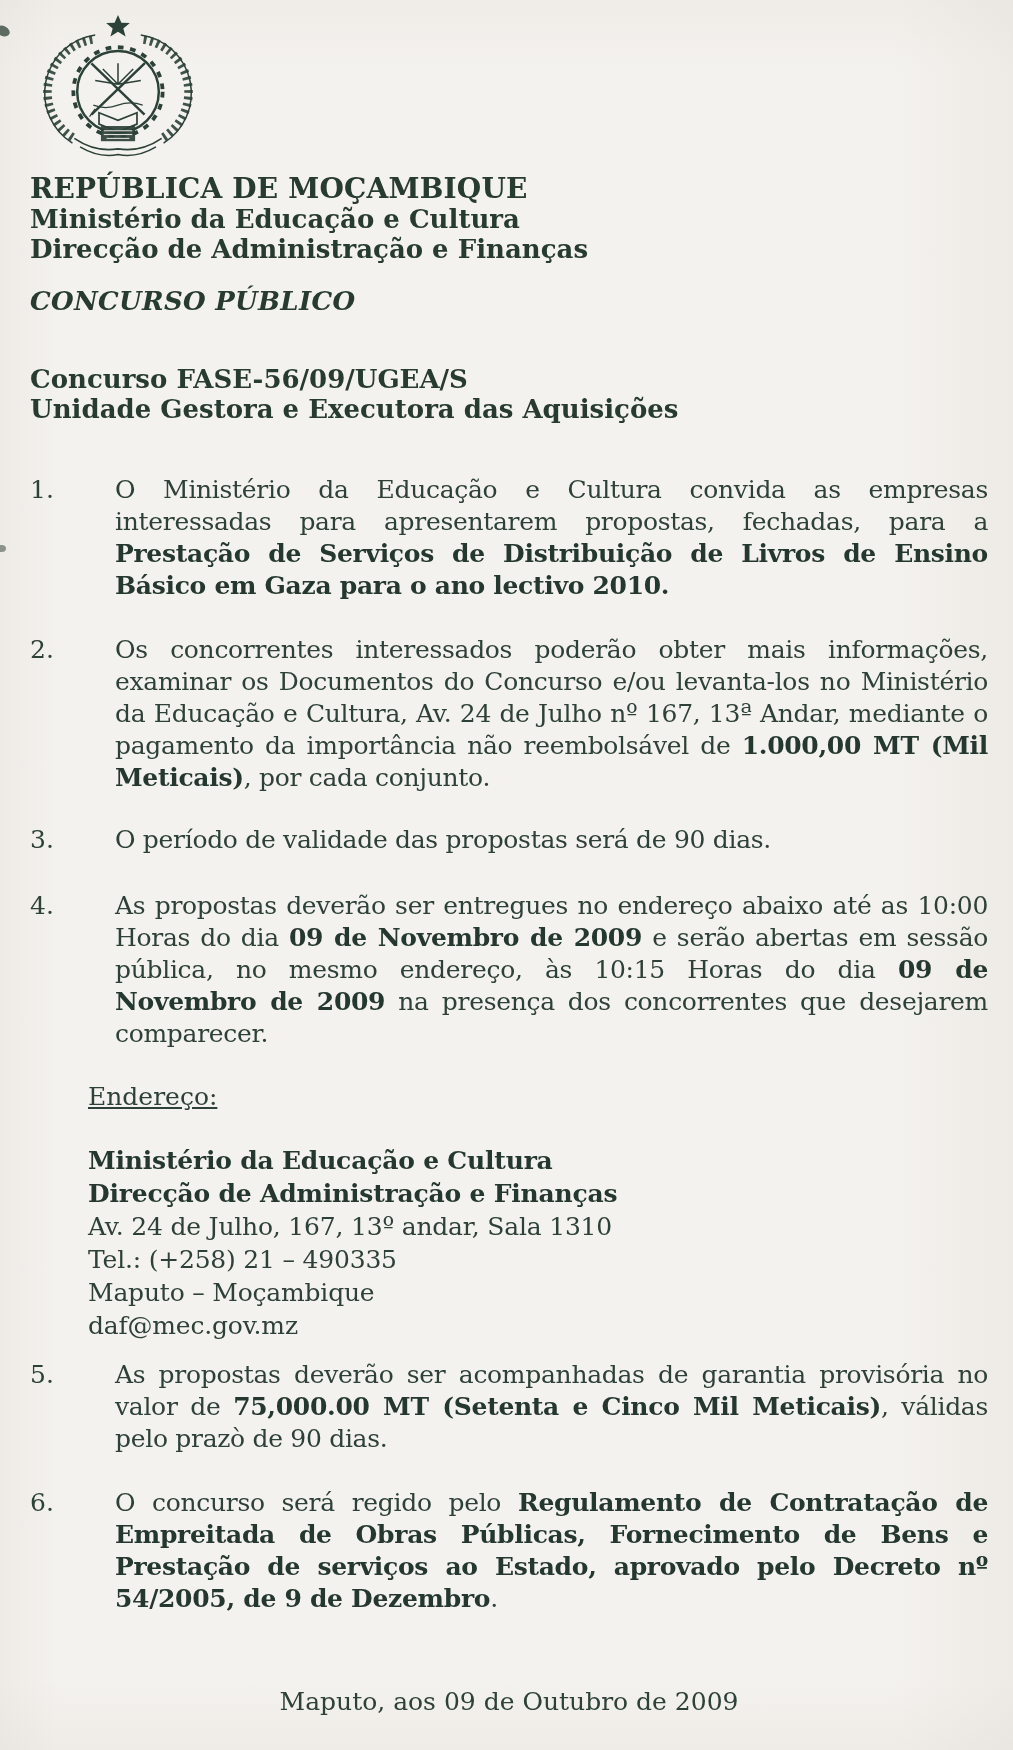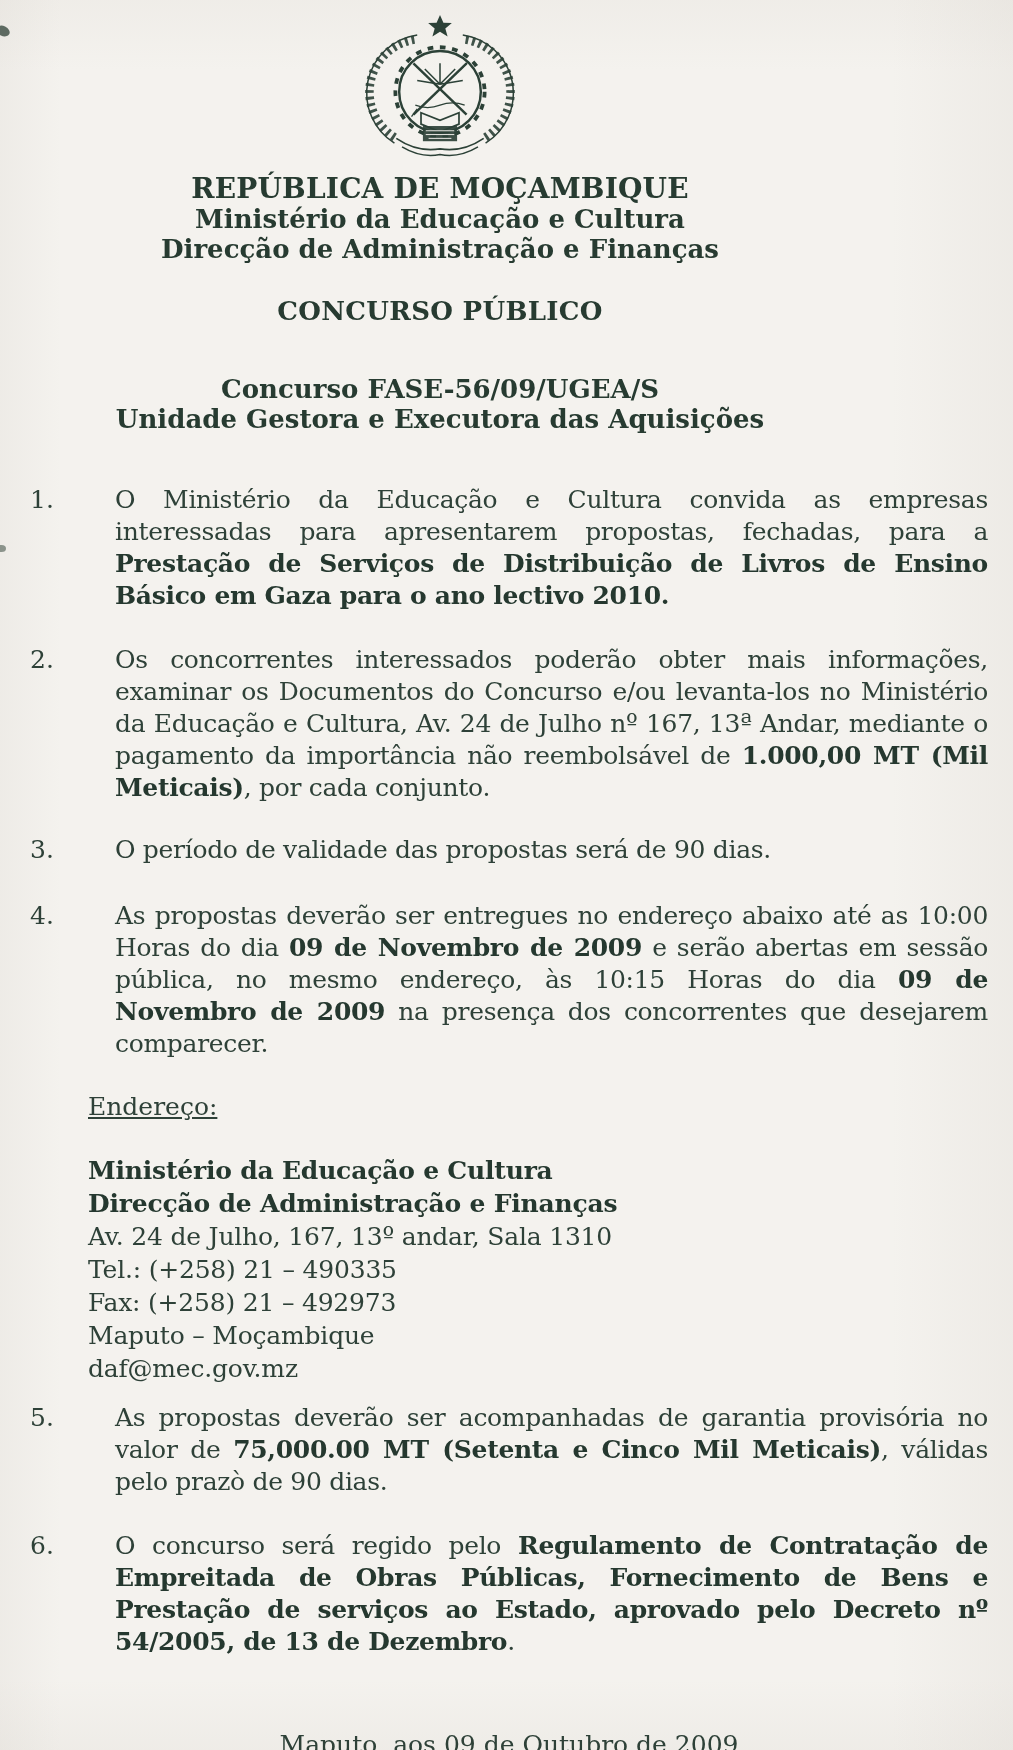--- a/index.html
+++ b/index.html
@@ -12,25 +12,25 @@
       linear-gradient(180deg, rgba(225,221,214,0.25) 0%, rgba(244,242,238,0) 4%, rgba(244,242,238,0) 96%, rgba(222,218,211,0.25) 100%);
     overflow:hidden;
     font-family:"DejaVu Serif","Liberation Serif",serif;
     color:#2e4138;
   }
   .inner{padding:12px 25px 0 30px;}
   .scan-mark{position:absolute;background:#3a4a40;border-radius:50%;opacity:.8;}
   .mark-a{left:-4px;top:26px;width:14px;height:10px;transform:rotate(25deg);}
   .mark-b{left:-3px;top:545px;width:9px;height:7px;opacity:.55;}
 
-  .header{width:820px;text-align:center;}
+  .header{width:820px;}
   .emblem{display:inline-block;margin-top:2px;}
   .h-republic{font-size:28px;font-weight:700;letter-spacing:.2px;margin-top:6px;line-height:30px;color:#273b31;}
   .h-ministry,.h-directorate{font-size:26px;font-weight:700;line-height:30px;color:#273b31;}
-  .h-concurso{font-size:26px;font-weight:700;line-height:30px;margin-top:32px;letter-spacing:.3px;color:#273b31;}
+  .h-concurso{font-size:26px;font-weight:700;line-height:30px;margin-top:22px;letter-spacing:.3px;color:#273b31;font-style:italic;}
   .h-ref{font-size:26px;font-weight:700;line-height:30px;margin-top:48px;color:#273b31;}
   .h-unit{font-size:26px;font-weight:700;line-height:30px;color:#273b31;}
 
   .items{margin-top:50px;}
   .item{display:flex;align-items:flex-start;}
   .num{flex:0 0 85px;font-size:25px;line-height:32px;padding-top:0;}
   .txt{flex:1;font-size:25px;line-height:32px;text-align:justify;text-align-last:left;letter-spacing:-0.3px;}
   .b{font-weight:700;color:#25382f;}
   .mb1{margin-bottom:32px;}
   .mb2{margin-bottom:30px;}
@@ -113,32 +113,31 @@
         <div class="num">4.</div>
         <div class="txt"><span>As propostas deverão ser entregues no endereço abaixo até as 10:00 Horas do dia </span><span class="b">09 de Novembro de 2009</span><span> e serão abertas em sessão pública, no mesmo endereço, às 10:15 Horas do dia </span><span class="b">09 de Novembro de 2009</span><span> na presença dos concorrentes que desejarem comparecer.</span></div>
       </div>
 
       <div class="addr">
         <div class="addr-label">Endereço:</div>
         <div class="addr-line addr-bold">Ministério da Educação e Cultura</div>
         <div class="addr-line addr-bold">Direcção de Administração e Finanças</div>
         <div class="addr-line">Av. 24 de Julho, 167, 13º andar, Sala 1310</div>
         <div class="addr-line">Tel.: (+258) 21 – 490335</div>
-        <div class="addr-line">Fax: (+258) 21 – 492973</div>
         <div class="addr-line">Maputo – Moçambique</div>
         <div class="addr-line">daf@mec.gov.mz</div>
       </div>
 
       <div class="item mb1 after-addr">
         <div class="num">5.</div>
         <div class="txt"><span>As propostas deverão ser acompanhadas de garantia provisória no valor de </span><span class="b">75,000.00 MT (Setenta e Cinco Mil Meticais)</span><span>, válidas pelo prazò de 90 dias.</span></div>
       </div>
 
       <div class="item">
         <div class="num">6.</div>
-        <div class="txt"><span>O concurso será regido pelo </span><span class="b">Regulamento de Contratação de Empreitada de Obras Públicas, Fornecimento de Bens e Prestação de serviços ao Estado, aprovado pelo Decreto nº 54/2005, de 13 de Dezembro</span><span>.</span></div>
+        <div class="txt"><span>O concurso será regido pelo </span><span class="b">Regulamento de Contratação de Empreitada de Obras Públicas, Fornecimento de Bens e Prestação de serviços ao Estado, aprovado pelo Decreto nº 54/2005, de 9 de Dezembro</span><span>.</span></div>
       </div>
     </div>
 
     <div class="footer-date">Maputo, aos 09 de Outubro de 2009</div>
 
   </div>
 </div>
 
 </body></html>

